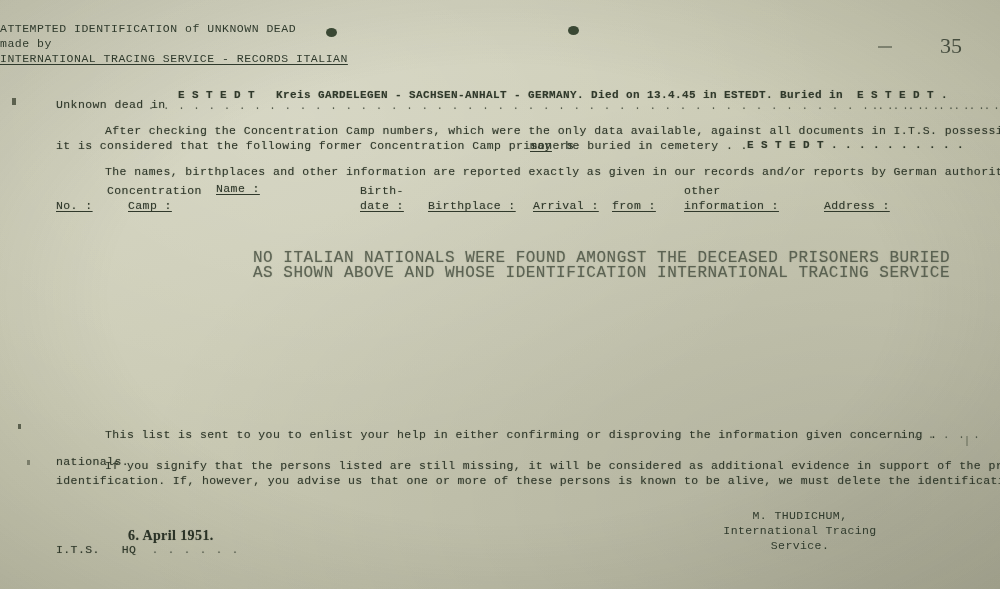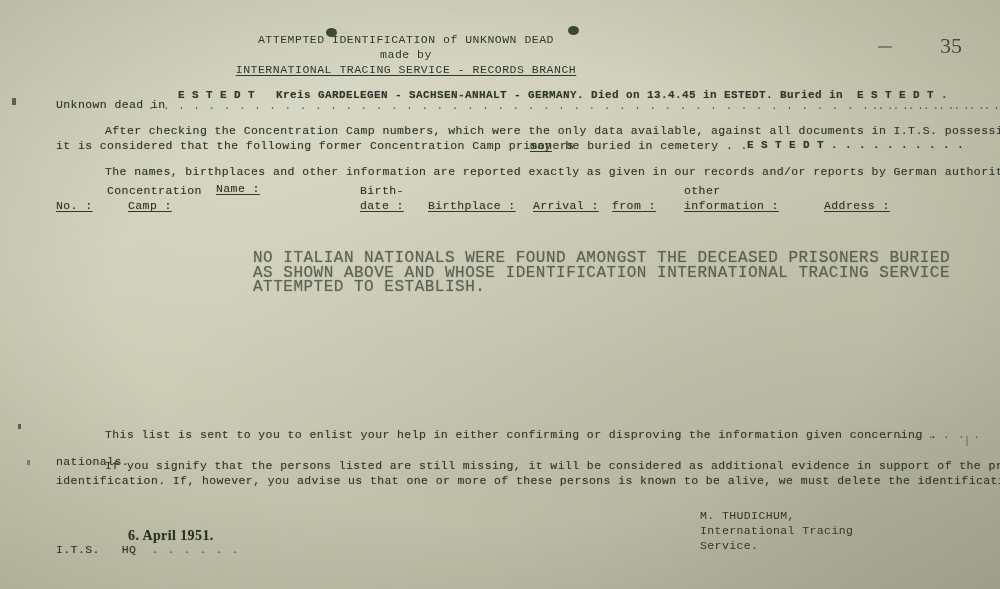--- a/index.html
+++ b/index.html
@@ -47,24 +47,24 @@
   }
   .sz11 { font-size: 11.5px; line-height: 15px; }
 
   .u { text-decoration: underline; text-underline-offset: 2px; }
   .b { font-weight: bold; }
   .faint { color: #4a5243; opacity: 0.92; }
 
   
   #hdr {
     position: absolute;
-    top: 32px;
+    top: 21px;
     left: 0;
     width: 812px;
-    text-align: center;
+    text-align: left;
   }
   #hdr div { font-family: "Liberation Mono", monospace; font-size: 11.5px; line-height: 15px; letter-spacing: 0.5px; }
 
   
   #pageno {
     position: absolute;
     top: 33px;
     right: 38px;
     font-family: "Liberation Serif", serif;
     font-size: 22px;
@@ -113,42 +113,42 @@
     font-family: "Liberation Serif", serif;
     font-weight: bold;
     font-size: 14px;
     color: #2b3327;
   }
 
   
   .colhdr { position: absolute; font-size: 11.5px; }
 
   
-  #sig { position: absolute; left: 700px; top: 508px; text-align: left; width: 200px; }
+  #sig { position: absolute; left: 700px; top: 508px; text-align: center; width: 200px; }
   #sig div { font-size: 11.5px; line-height: 15px; letter-spacing: 0.4px; }
 </style>
 </head>
 <body>
 
 <div id="page">
 
   <div class="hole" style="left:326px; top:28px;"></div>
   <div class="hole" style="left:568px; top:26px;"></div>
   <div class="edge-mark" style="left:12px; top:98px;"></div>
   <div class="edge-mark" style="left:18px; top:424px; height:5px; width:3px;"></div>
   <div class="edge-mark" style="left:27px; top:460px; height:5px; width:3px; opacity:.5;"></div>
   <div class="tick" style="left:878px; top:46px; width:14px; height:2px;"></div>
   <div class="tick" style="left:966px; top:436px; width:2px; height:10px; opacity:.45;"></div>
 
   <div id="pageno">35</div>
 
   <div id="hdr">
     <div>ATTEMPTED IDENTIFICATION of UNKNOWN DEAD</div>
     <div>made by</div>
-    <div class="u">INTERNATIONAL TRACING SERVICE - RECORDS BRANCH</div>
+    <div class="u">INTERNATIONAL TRACING SERVICE - RECORDS ITALIAN</div>
   </div>
 
   <div class="txt sz11" style="left:56px; top:97px;">Unknown dead in</div>
   <div class="txt sz11 b" style="left:178px; top:88px; font-size:11px;">E S T E D T   Kreis GARDELEGEN - SACHSEN-ANHALT - GERMANY. Died on 13.4.45 in ESTEDT. Buried in  E S T E D T .</div>
   <div class="txt sz11 faint" style="left:148px; top:99px; letter-spacing:1.6px; font-size:10px;">. . . . . . . . . . . . . . . . . . . . . . . . . . . . . . . . . . . . . . . . . . . . . . . . . . . . . . . . . . . . . .</div>
   <div class="txt sz11 faint" style="left:872px; top:99px; letter-spacing:1.6px; font-size:10px;">. . . . . . . . . . .</div>
 
   <div class="txt sz11" style="left:105px; top:123px;">After checking the Concentration Camp numbers, which were the only data available, against all documents in I.T.S. possession,</div>
   <div class="txt sz11" style="left:56px; top:138px;">it is considered that the following former Concentration Camp prisoners </div>
   <div class="txt sz11 u" style="left:530px; top:138px;">may</div>
@@ -166,21 +166,20 @@
   <div class="txt colhdr u" style="left:428px; top:199px;">Birthplace :</div>
   <div class="txt colhdr u" style="left:533px; top:199px;">Arrival :</div>
   <div class="txt colhdr u" style="left:612px; top:199px;">from :</div>
   <div class="txt colhdr" style="left:684px; top:184px;">other</div>
   <div class="txt colhdr u" style="left:684px; top:199px;">information :</div>
   <div class="txt colhdr u" style="left:812px; top:199px;margin-left:12px;">Address :</div>
 
   <div id="stamp">
     <div>NO ITALIAN NATIONALS WERE FOUND AMONGST THE DECEASED PRISONERS BURIED</div>
     <div>AS SHOWN ABOVE AND WHOSE IDENTIFICATION INTERNATIONAL TRACING SERVICE</div>
-    <div>ATTEMPTED TO ESTABLISH.</div>
   </div>
 
   <div class="txt sz11" style="left:105px; top:427px;">This list is sent to you to enlist your help in either confirming or disproving the information given concerning .</div>
   <div class="txt sz11 faint" style="left:852px; top:428px; letter-spacing:1.6px; font-size:10px;">. . . . . . . . .</div>
   <div class="txt sz11" style="left:56px; top:454px;">nationals.</div>
 
   <div class="txt sz11" style="left:105px; top:458px;">If you signify that the persons listed are still missing, it will be considered as additional evidence in support of the presumed</div>
   <div class="txt sz11" style="left:56px; top:473px;">identification. If, however, you advise us that one or more of these persons is known to be alive, we must delete the identification.</div>
 
   <div id="sig">

